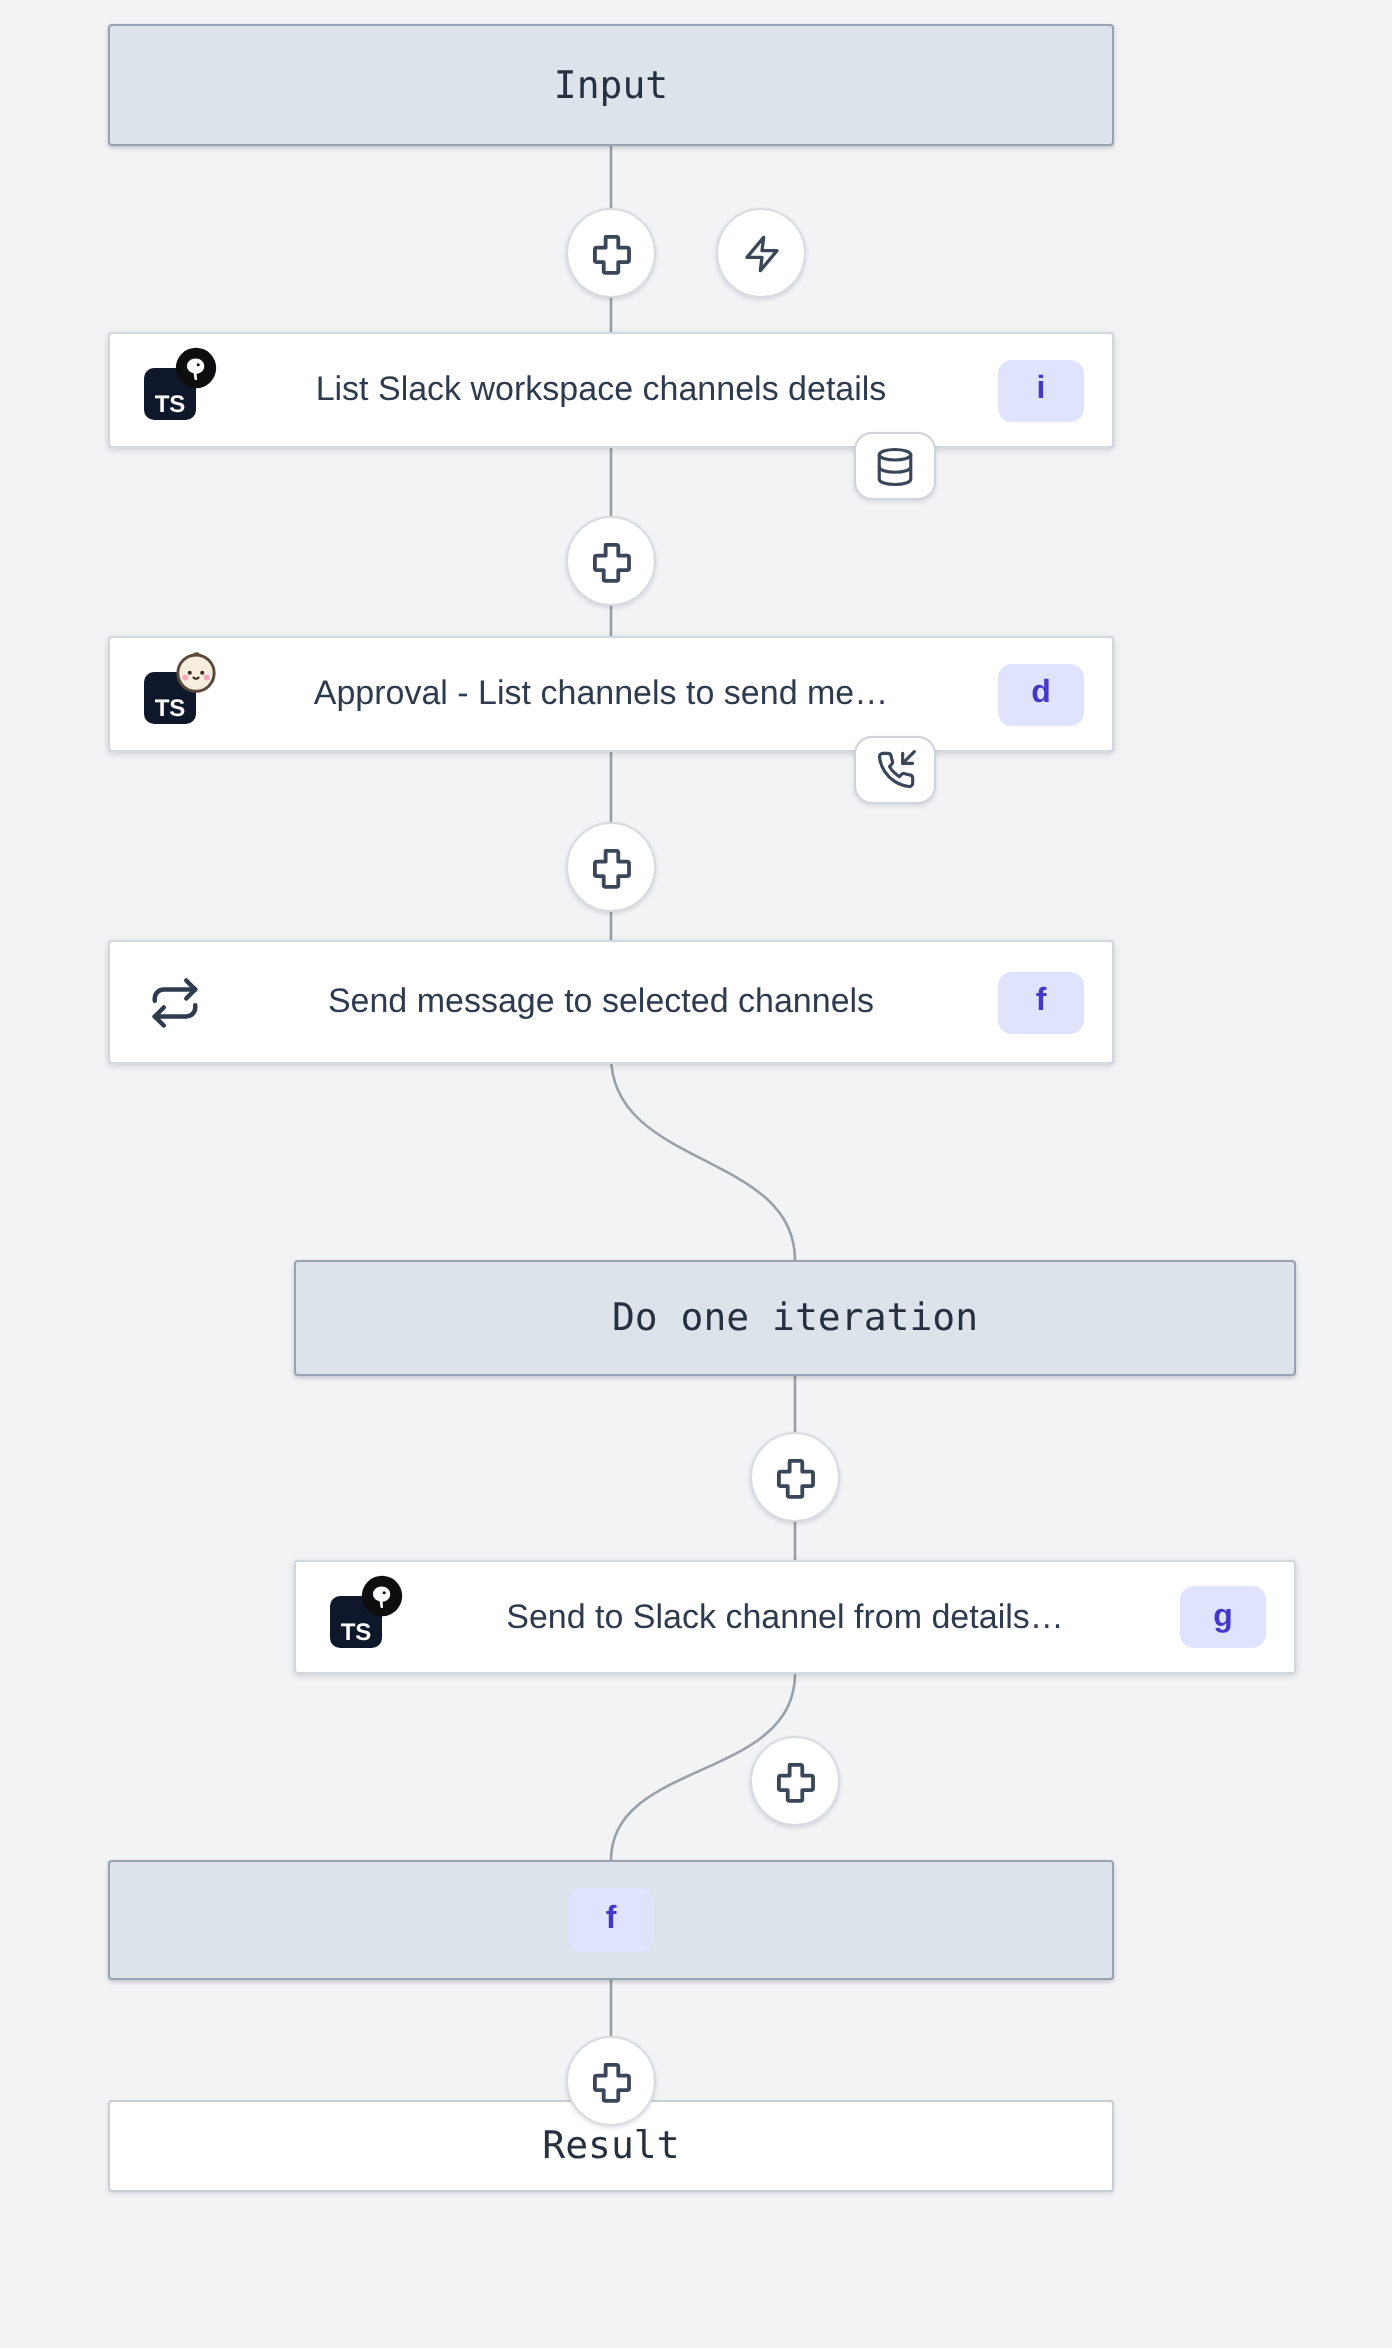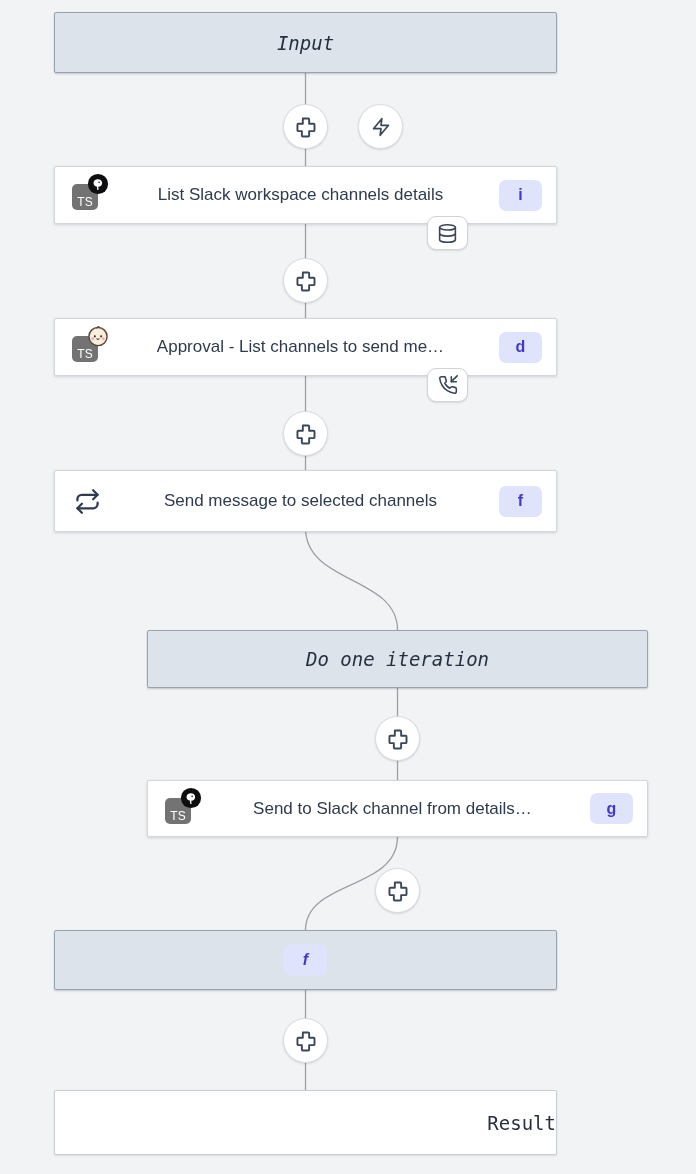--- a/index.html
+++ b/index.html
@@ -8,33 +8,33 @@
     position:relative;width:696px;height:1174px;margin:0 auto;
     background:#f2f3f5;overflow:hidden;
   }
   .edges{position:absolute;left:0;top:0;z-index:0;}
   
   .gbox{
     position:absolute;box-sizing:border-box;
     background:#dce3eb;border:1px solid #99a3b0;border-radius:2px;
     display:flex;align-items:center;justify-content:center;gap:14px;
     font-family:"DejaVu Sans Mono",monospace;font-size:19px;color:#27303f;
-    box-shadow:0 1px 2px rgba(20,30,50,.22);z-index:1;cursor:pointer;font-style:italic;
+    box-shadow:0 1px 2px rgba(20,30,50,.22);z-index:1;cursor:pointer;
   }
   
   .node{
     position:absolute;box-sizing:border-box;
     background:#ffffff;border:1px solid #d2d7de;border-radius:2px;
     display:flex;align-items:center;padding:0 14px;
     box-shadow:0 1px 3px rgba(20,30,50,.16);z-index:1;cursor:pointer;
   }
   .node .iconwrap{position:relative;width:30px;height:30px;flex:0 0 30px;margin-left:3px;}
   .ts-box{
     position:absolute;left:0;bottom:0;width:26px;height:26px;border-radius:5px;
-    background:#737373;color:#fff;font-weight:normal;font-size:12px;
+    background:#0f172a;color:#fff;font-weight:bold;font-size:12px;
     display:flex;align-items:flex-end;justify-content:center;padding-bottom:1px;box-sizing:border-box;
   }
   .rt-badge{position:absolute;top:-7px;right:-7px;width:22px;height:22px;}
   .node-label{
     flex:1;text-align:center;font-size:17px;color:#2e3a4e;
     white-space:nowrap;overflow:hidden;padding:0 6px;
   }
   .idbadge{
     flex:0 0 auto;min-width:43px;height:31px;border-radius:7px;background:#dfe4fc;
     color:#4338ca;font-weight:bold;font-size:16px;
@@ -221,17 +221,17 @@
   </div>
 
   <div class="circle-btn" style="left:283px;top:1018px;">
     <span>
       <svg width="23" height="23" viewBox="0 0 24 24" fill="none" stroke="#3b4759" stroke-width="2" stroke-linejoin="round">
         <path d="M9.2 3.6h5.6c.55 0 1 .45 1 1v4.6h4.6c.55 0 1 .45 1 1v5.6c0 .55-.45 1-1 1h-4.6v4.6c0 .55-.45 1-1 1H9.2c-.55 0-1-.45-1-1v-4.6H4.6c-.55 0-1-.45-1-1v-5.6c0-.55.45-1 1-1h4.6V4.6c0-.55.45-1 1-1Z"></path>
       </svg>
     </span>
   </div>
 
-  <div class="whitebox" style="left:54px;top:1090px;width:503px;height:65px;justify-content:flex-end;">
+  <div class="whitebox" style="left:54px;top:1050px;width:503px;height:46px;">
     <span>Result</span>
   </div>
 
 </div>
 
 </body></html>

